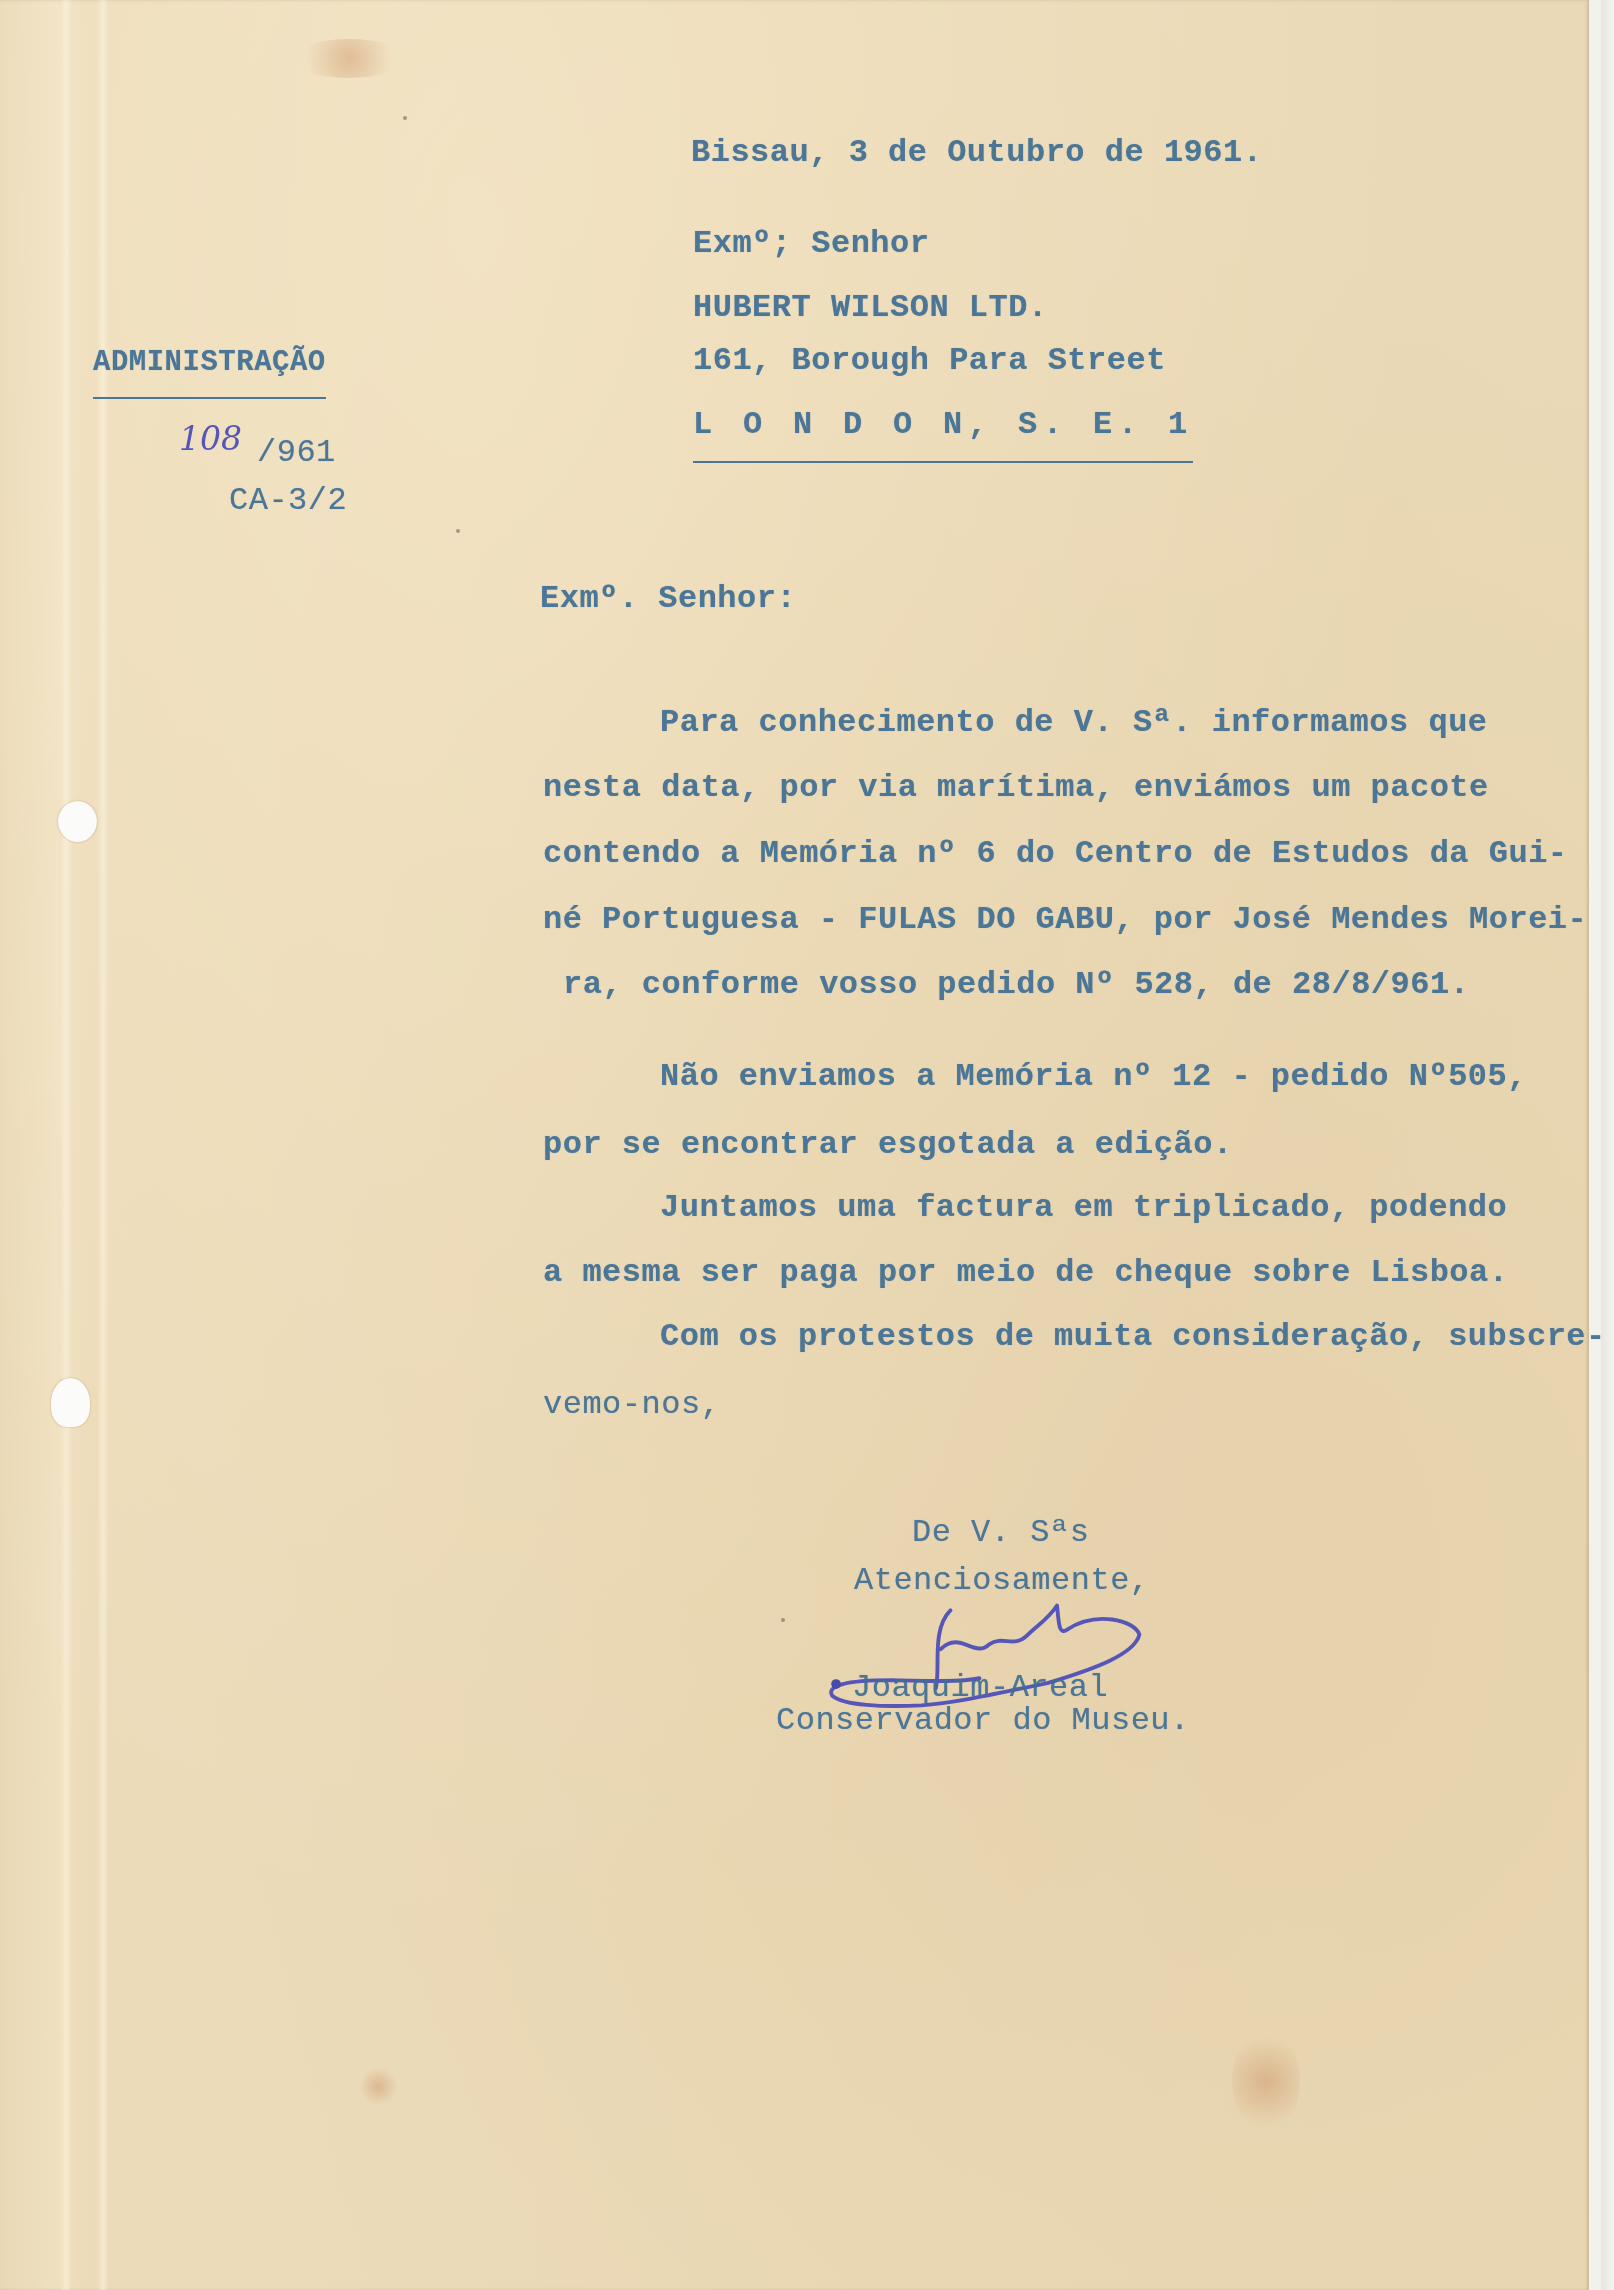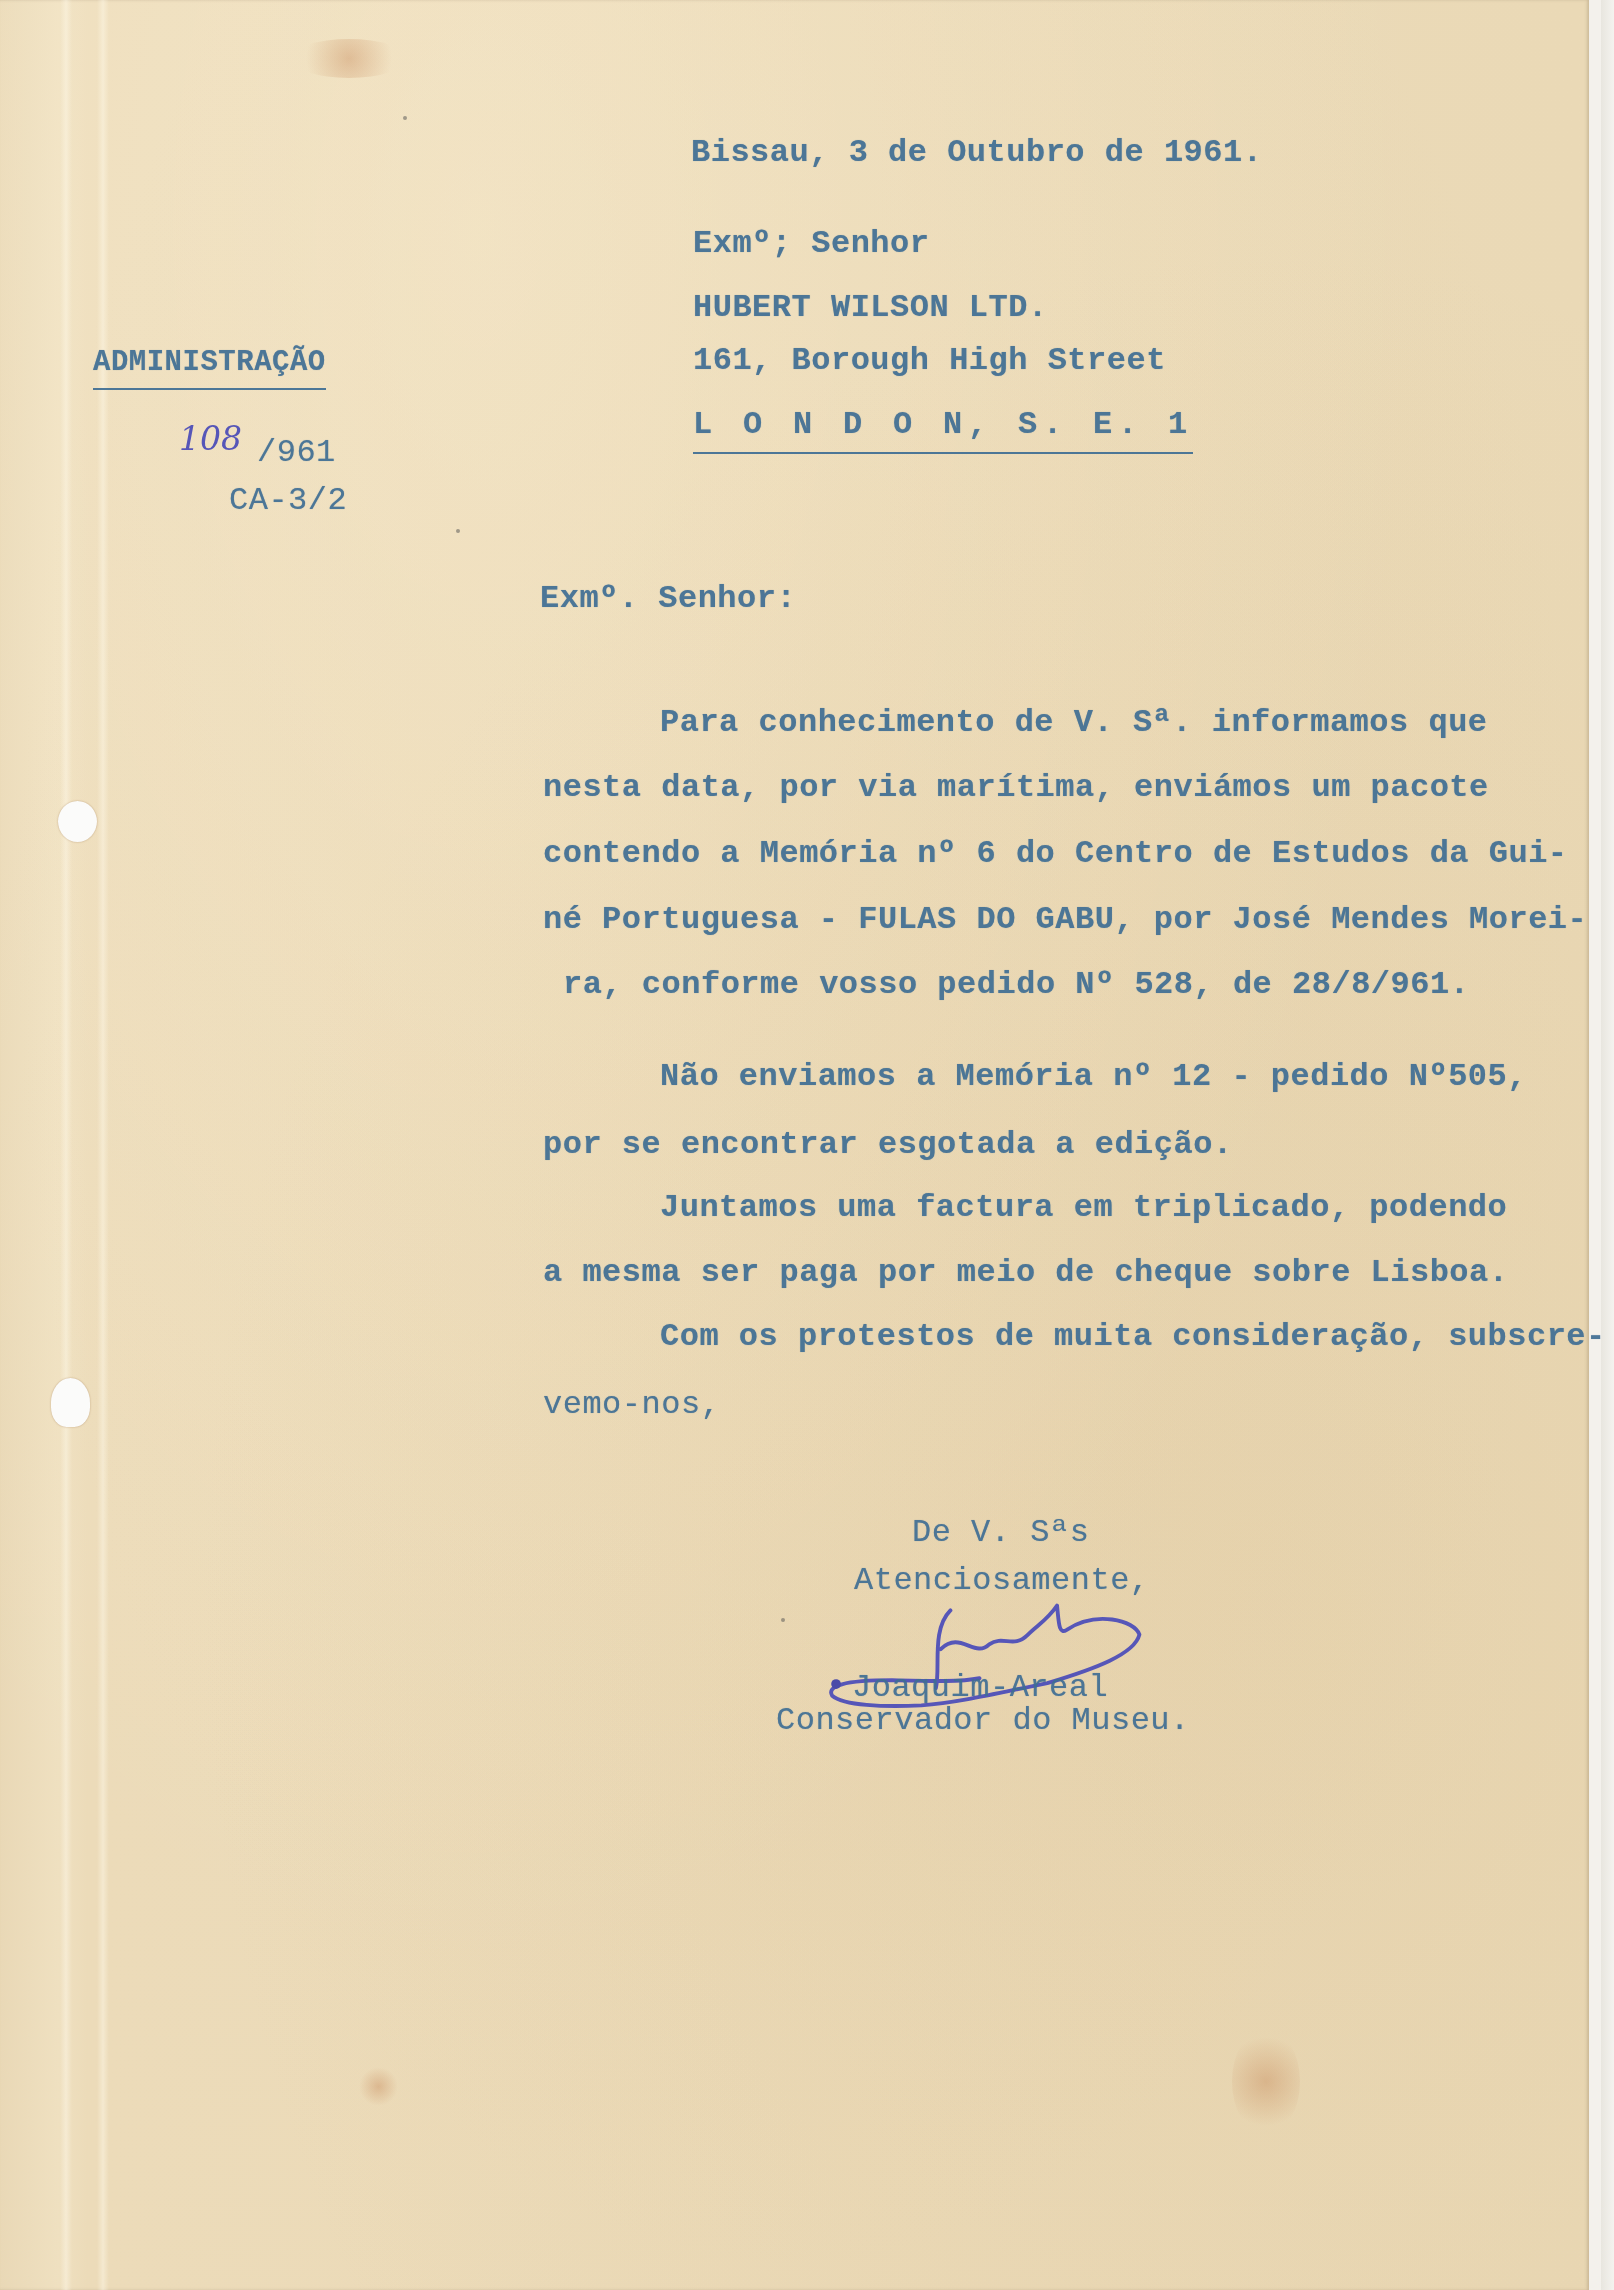--- a/index.html
+++ b/index.html
@@ -44,21 +44,21 @@
     color: #3f6e94;
     font-size: 32px;
     font-weight: bold;
     letter-spacing: 0.5px;
     white-space: nowrap;
     text-shadow: 0 0 1px rgba(63,110,148,0.5);
     opacity: 0.92;
   }
   .underlined {
     border-bottom: 2.9px solid #3f6e94;
-    padding-bottom: 9px;
+    padding-bottom: 18px;
   }
   .hand {
     position: absolute;
     font-family: "DejaVu Serif", serif;
     font-style: italic;
     color: #5656b8;
     font-size: 33px;
   }
   .hole {
     position: absolute;
@@ -95,21 +95,21 @@
   <div class="stain" style="left:359px;top:2067px;width:39px;height:39px"></div>
 
   <div class="speck" style="left:456px;top:529px"></div>
   <div class="speck" style="left:403px;top:116px"></div>
   <div class="speck" style="left:781px;top:1618px"></div>
 
   <div class="type" style="left:691px;top:134px">Bissau, 3 de Outubro de 1961.</div>
 
   <div class="type" style="left:693px;top:225px">Exmº; Senhor</div>
   <div class="type" style="left:693px;top:289px">HUBERT WILSON LTD.</div>
-  <div class="type" style="left:693px;top:342px">161, Borough High Street</div>
+  <div class="type" style="left:693px;top:342px">161, Borough Para Street</div>
   <div class="type underlined" style="left:693px;top:406px;letter-spacing:5.8px">L O N D O N, S. E. 1</div>
 
   <div class="type underlined" style="left:93px;top:346px;font-size:29px">ADMINISTRAÇÃO</div>
   <div class="hand" style="left:179px;top:419px">108</div>
   <div class="type" style="left:257px;top:434px;font-weight:normal">/961</div>
   <div class="type" style="left:229px;top:482px;font-weight:normal">CA-3/2</div>
 
   <div class="type" style="left:540px;top:580px">Exmº. Senhor:</div>
 
   <div class="type" style="left:660px;top:704px">Para conhecimento de V. Sª. informamos que</div>

